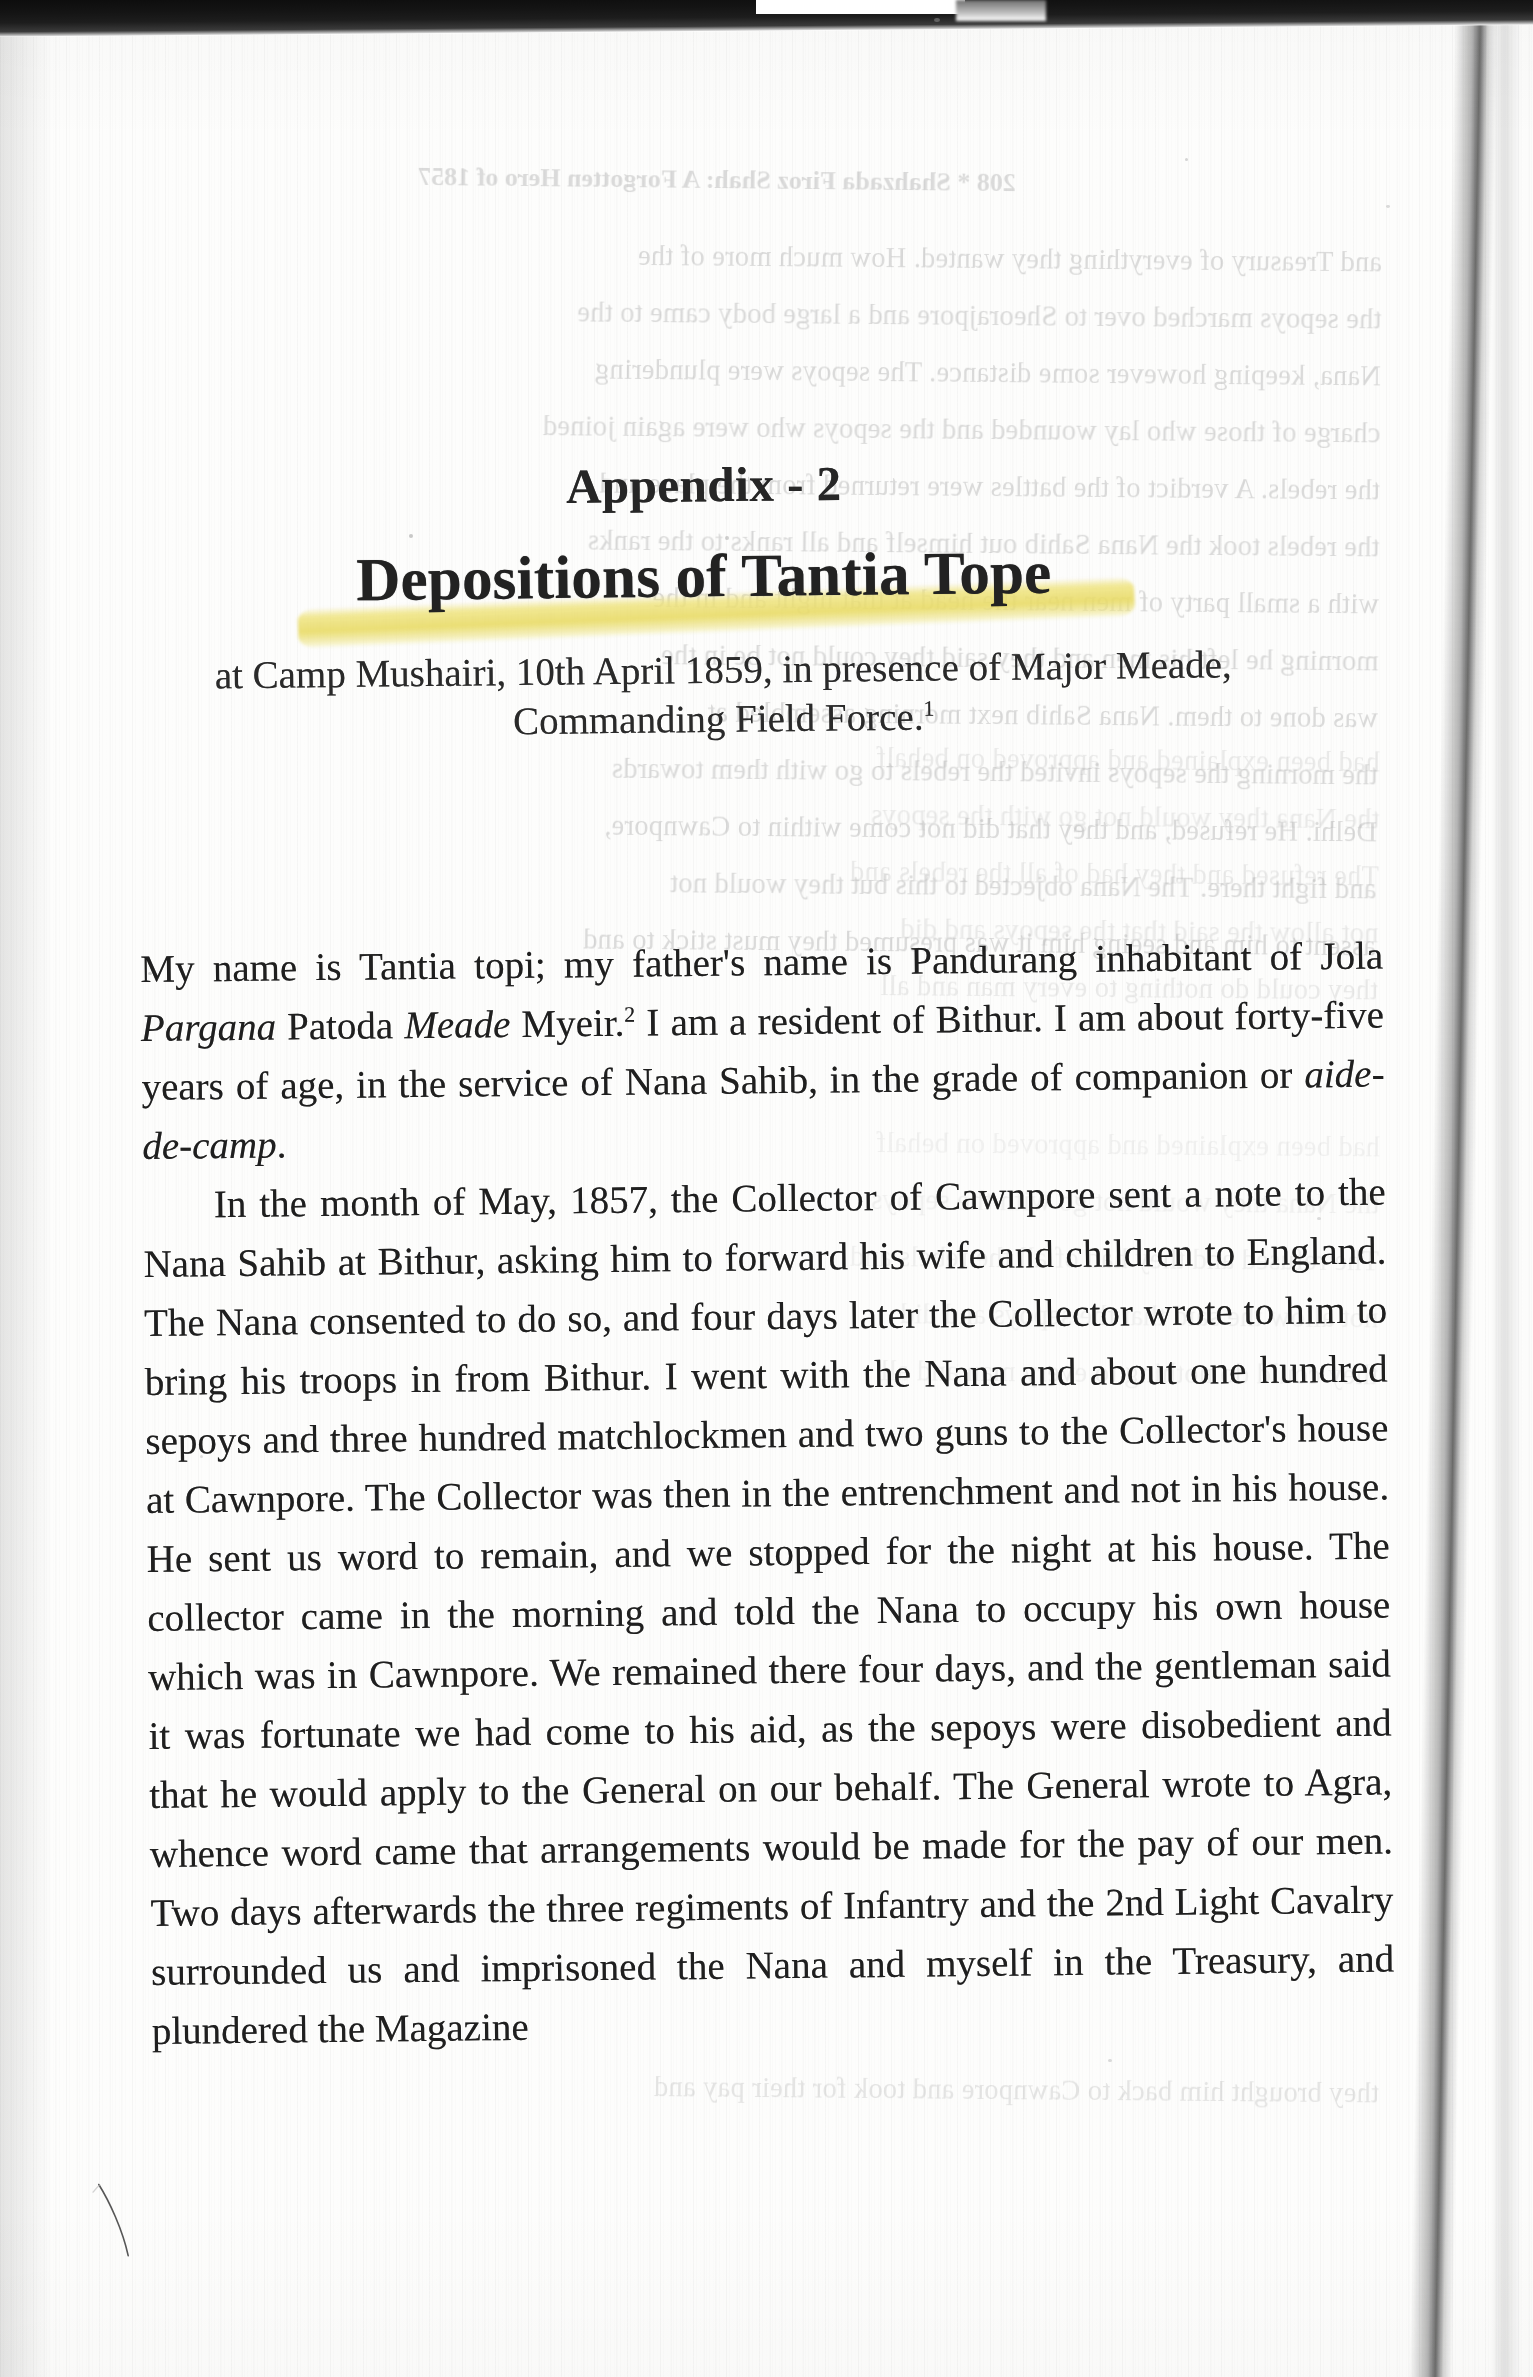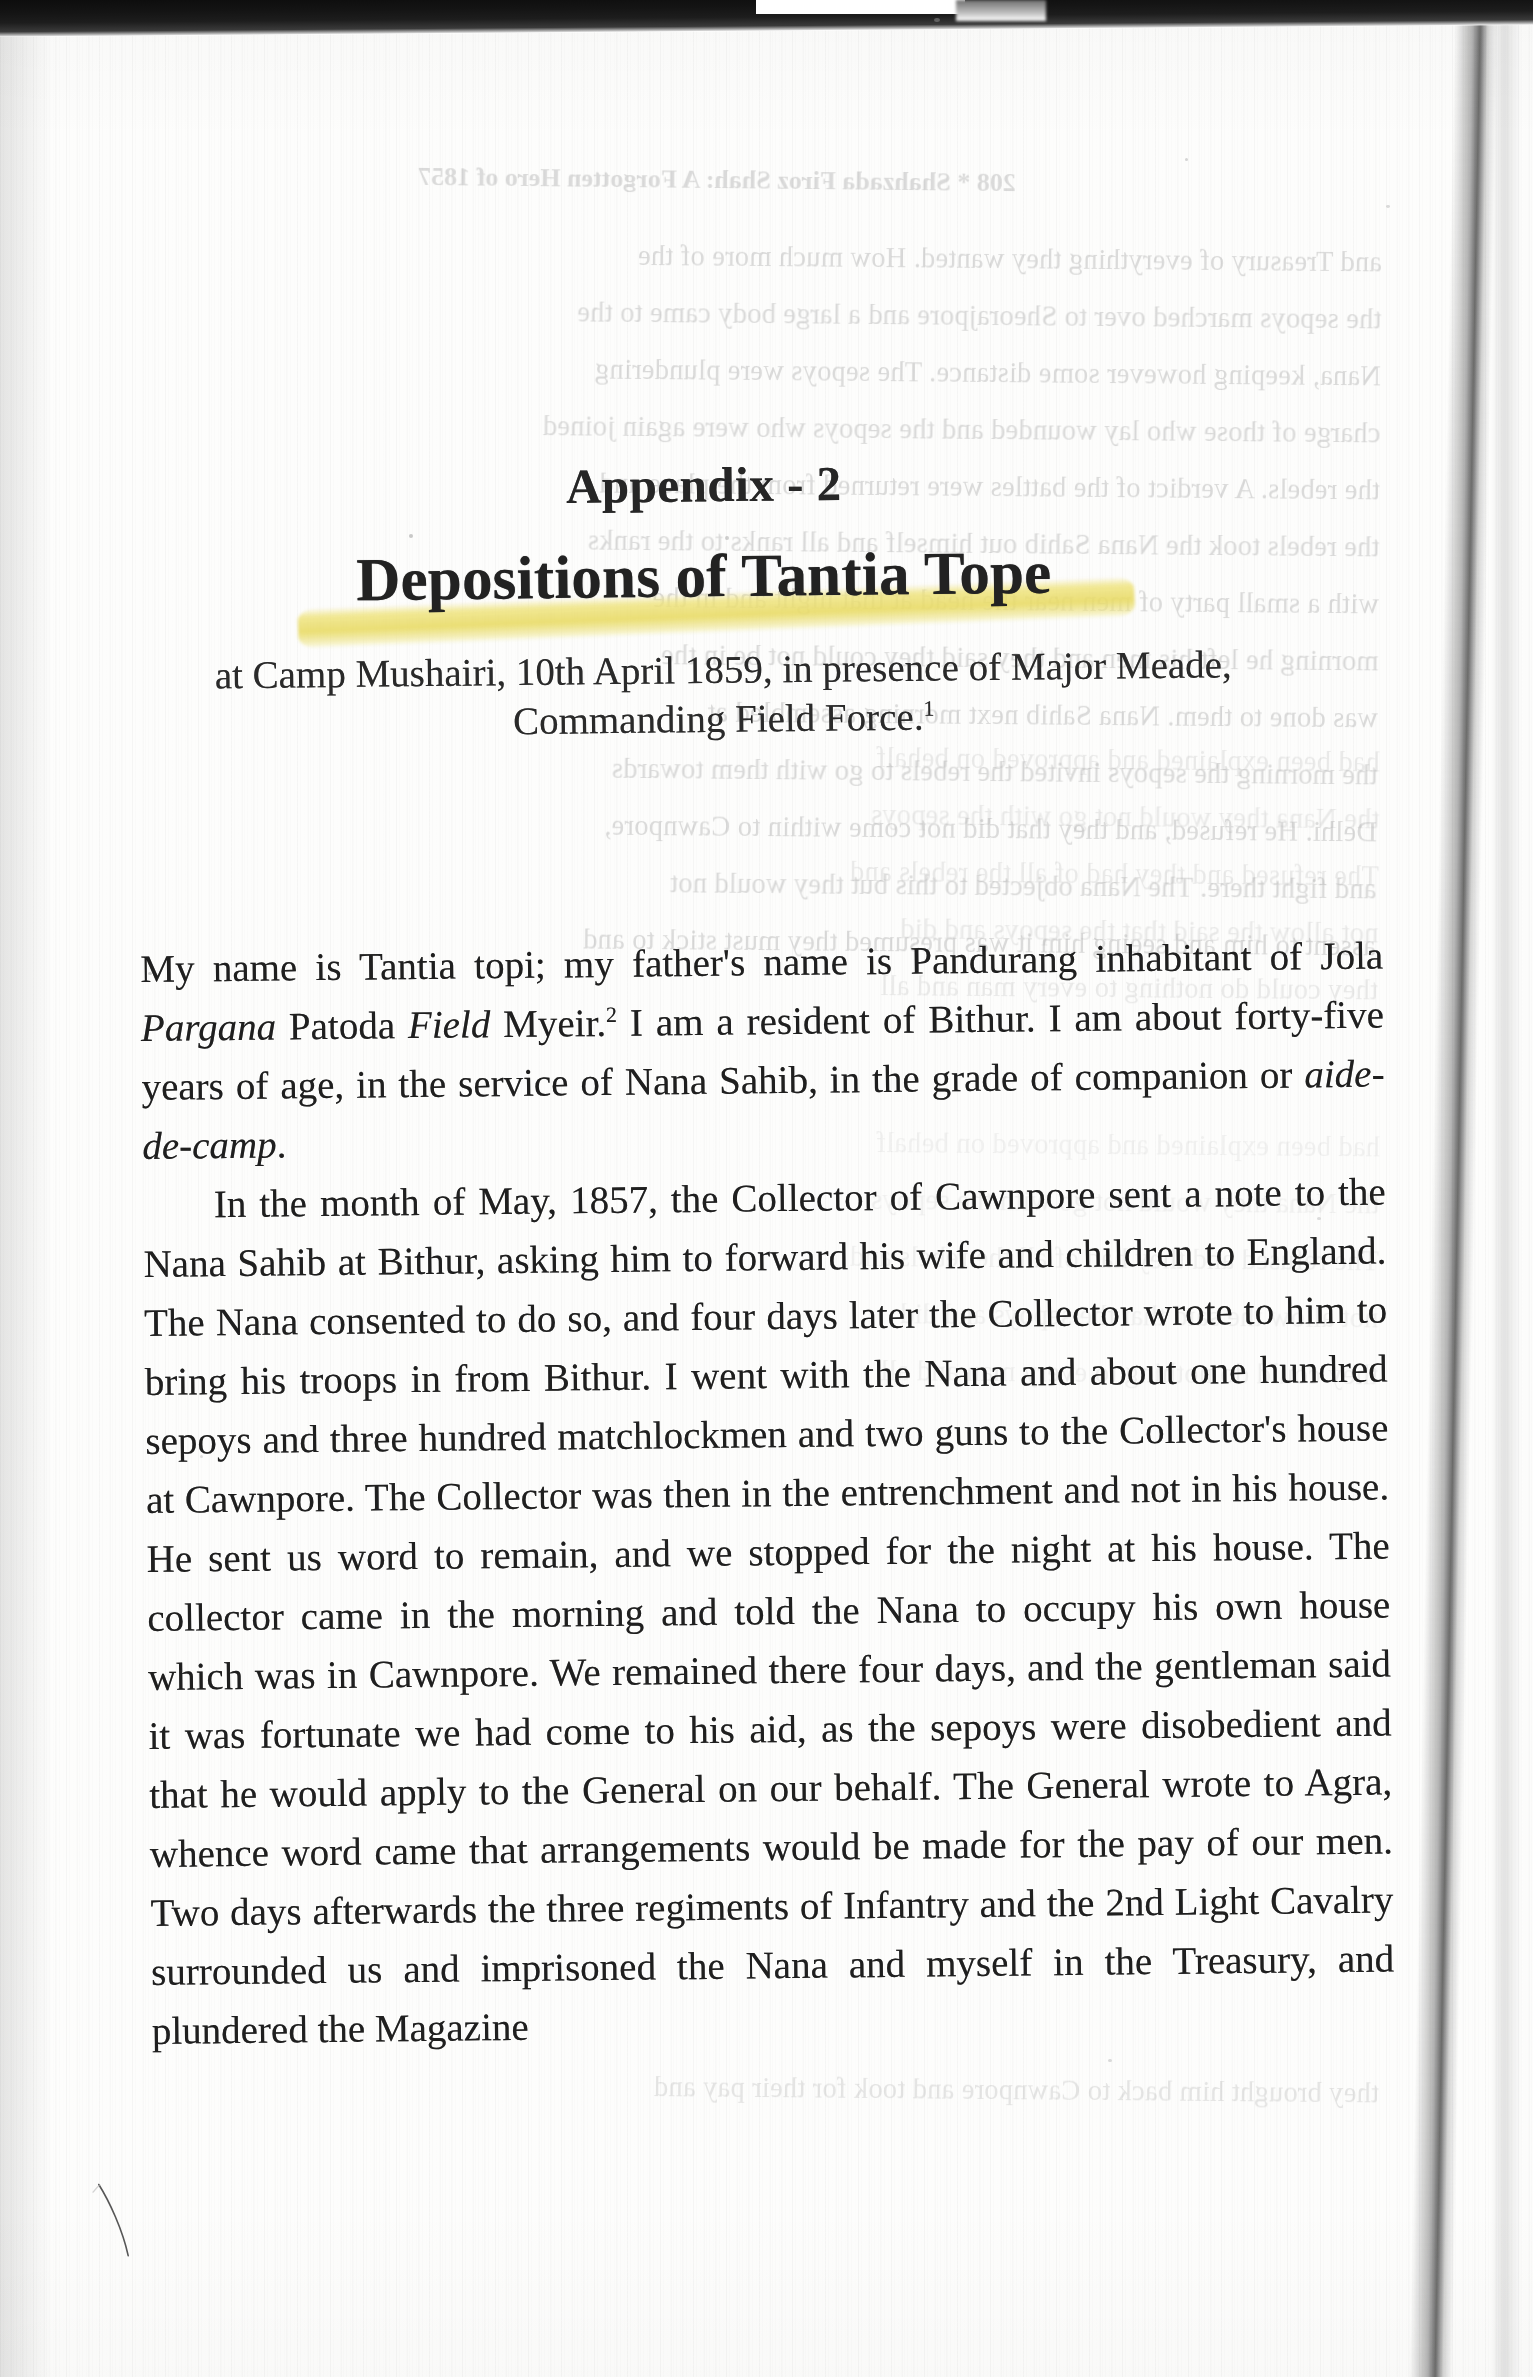--- a/index.html
+++ b/index.html
@@ -344,21 +344,21 @@
     <div class="main-title-wrap warp">
       <div class="highlight-swipe"></div>
       <span class="main-title">Depositions of Tantia Tope</span>
     </div>
 
     <div class="subtitle warp">
       <span>at Camp Mushairi, 10th April 1859, in presence of Major Meade, Commanding Field Force.</span><sup>1</sup>
     </div>
 
     <div class="body-text warp" id="body-text">
-        <p><span>My name is Tantia topi; my father's name is Pandurang inhabitant of Jola </span><em>Pargana</em><span> Patoda </span><em>Field</em><span> Myeir.</span><sup>2</sup><span> I am a resident of Bithur. I am about forty-five years of age, in the service of Nana Sahib, in the grade of companion or </span><em>aide-de-camp</em><span>.</span></p>
+        <p><span>My name is Tantia topi; my father's name is Pandurang inhabitant of Jola </span><em>Pargana</em><span> Patoda </span><em>Meade</em><span> Myeir.</span><sup>2</sup><span> I am a resident of Bithur. I am about forty-five years of age, in the service of Nana Sahib, in the grade of companion or </span><em>aide-de-camp</em><span>.</span></p>
         <p class="indented"><span>In the month of May, 1857, the Collector of Cawnpore sent a note to the Nana Sahib at Bithur, asking him to forward his wife and children to England. The Nana consented to do so, and four days later the Collector wrote to him to bring his troops in from Bithur. I went with the Nana and about one hundred sepoys and three hundred matchlockmen and two guns to the Collector's house at Cawnpore. The Collector was then in the entrenchment and not in his house. He sent us word to remain, and we stopped for the night at his house. The collector came in the morning and told the Nana to occupy his own house which was in Cawnpore. We remained there four days, and the gentleman said it was fortunate we had come to his aid, as the sepoys were disobedient and that he would apply to the General on our behalf. The General wrote to Agra, whence word came that arrangements would be made for the pay of our men. Two days afterwards the three regiments of Infantry and the 2nd Light Cavalry surrounded us and imprisoned the Nana and myself in the Treasury, and plundered the Magazine</span></p>
       </div>
   </div>
 
   <svg class="pen-stroke" viewBox="0 0 330 310">
     <path d="M 18 20 C 40 55, 68 115, 80 170" fill="none" stroke="#3a3a3a" stroke-width="3.4" stroke-linecap="round" opacity="0.85"></path>
     <path d="M 6 36 C 12 28, 16 24, 20 21" fill="none" stroke="#b8b8b8" stroke-width="3" stroke-linecap="round" opacity="0.6"></path>
   </svg>
 
   <div class="speck" style="left:934px; top:18px;  width:5.7px; height:4.3px;  opacity:.55;"></div>

